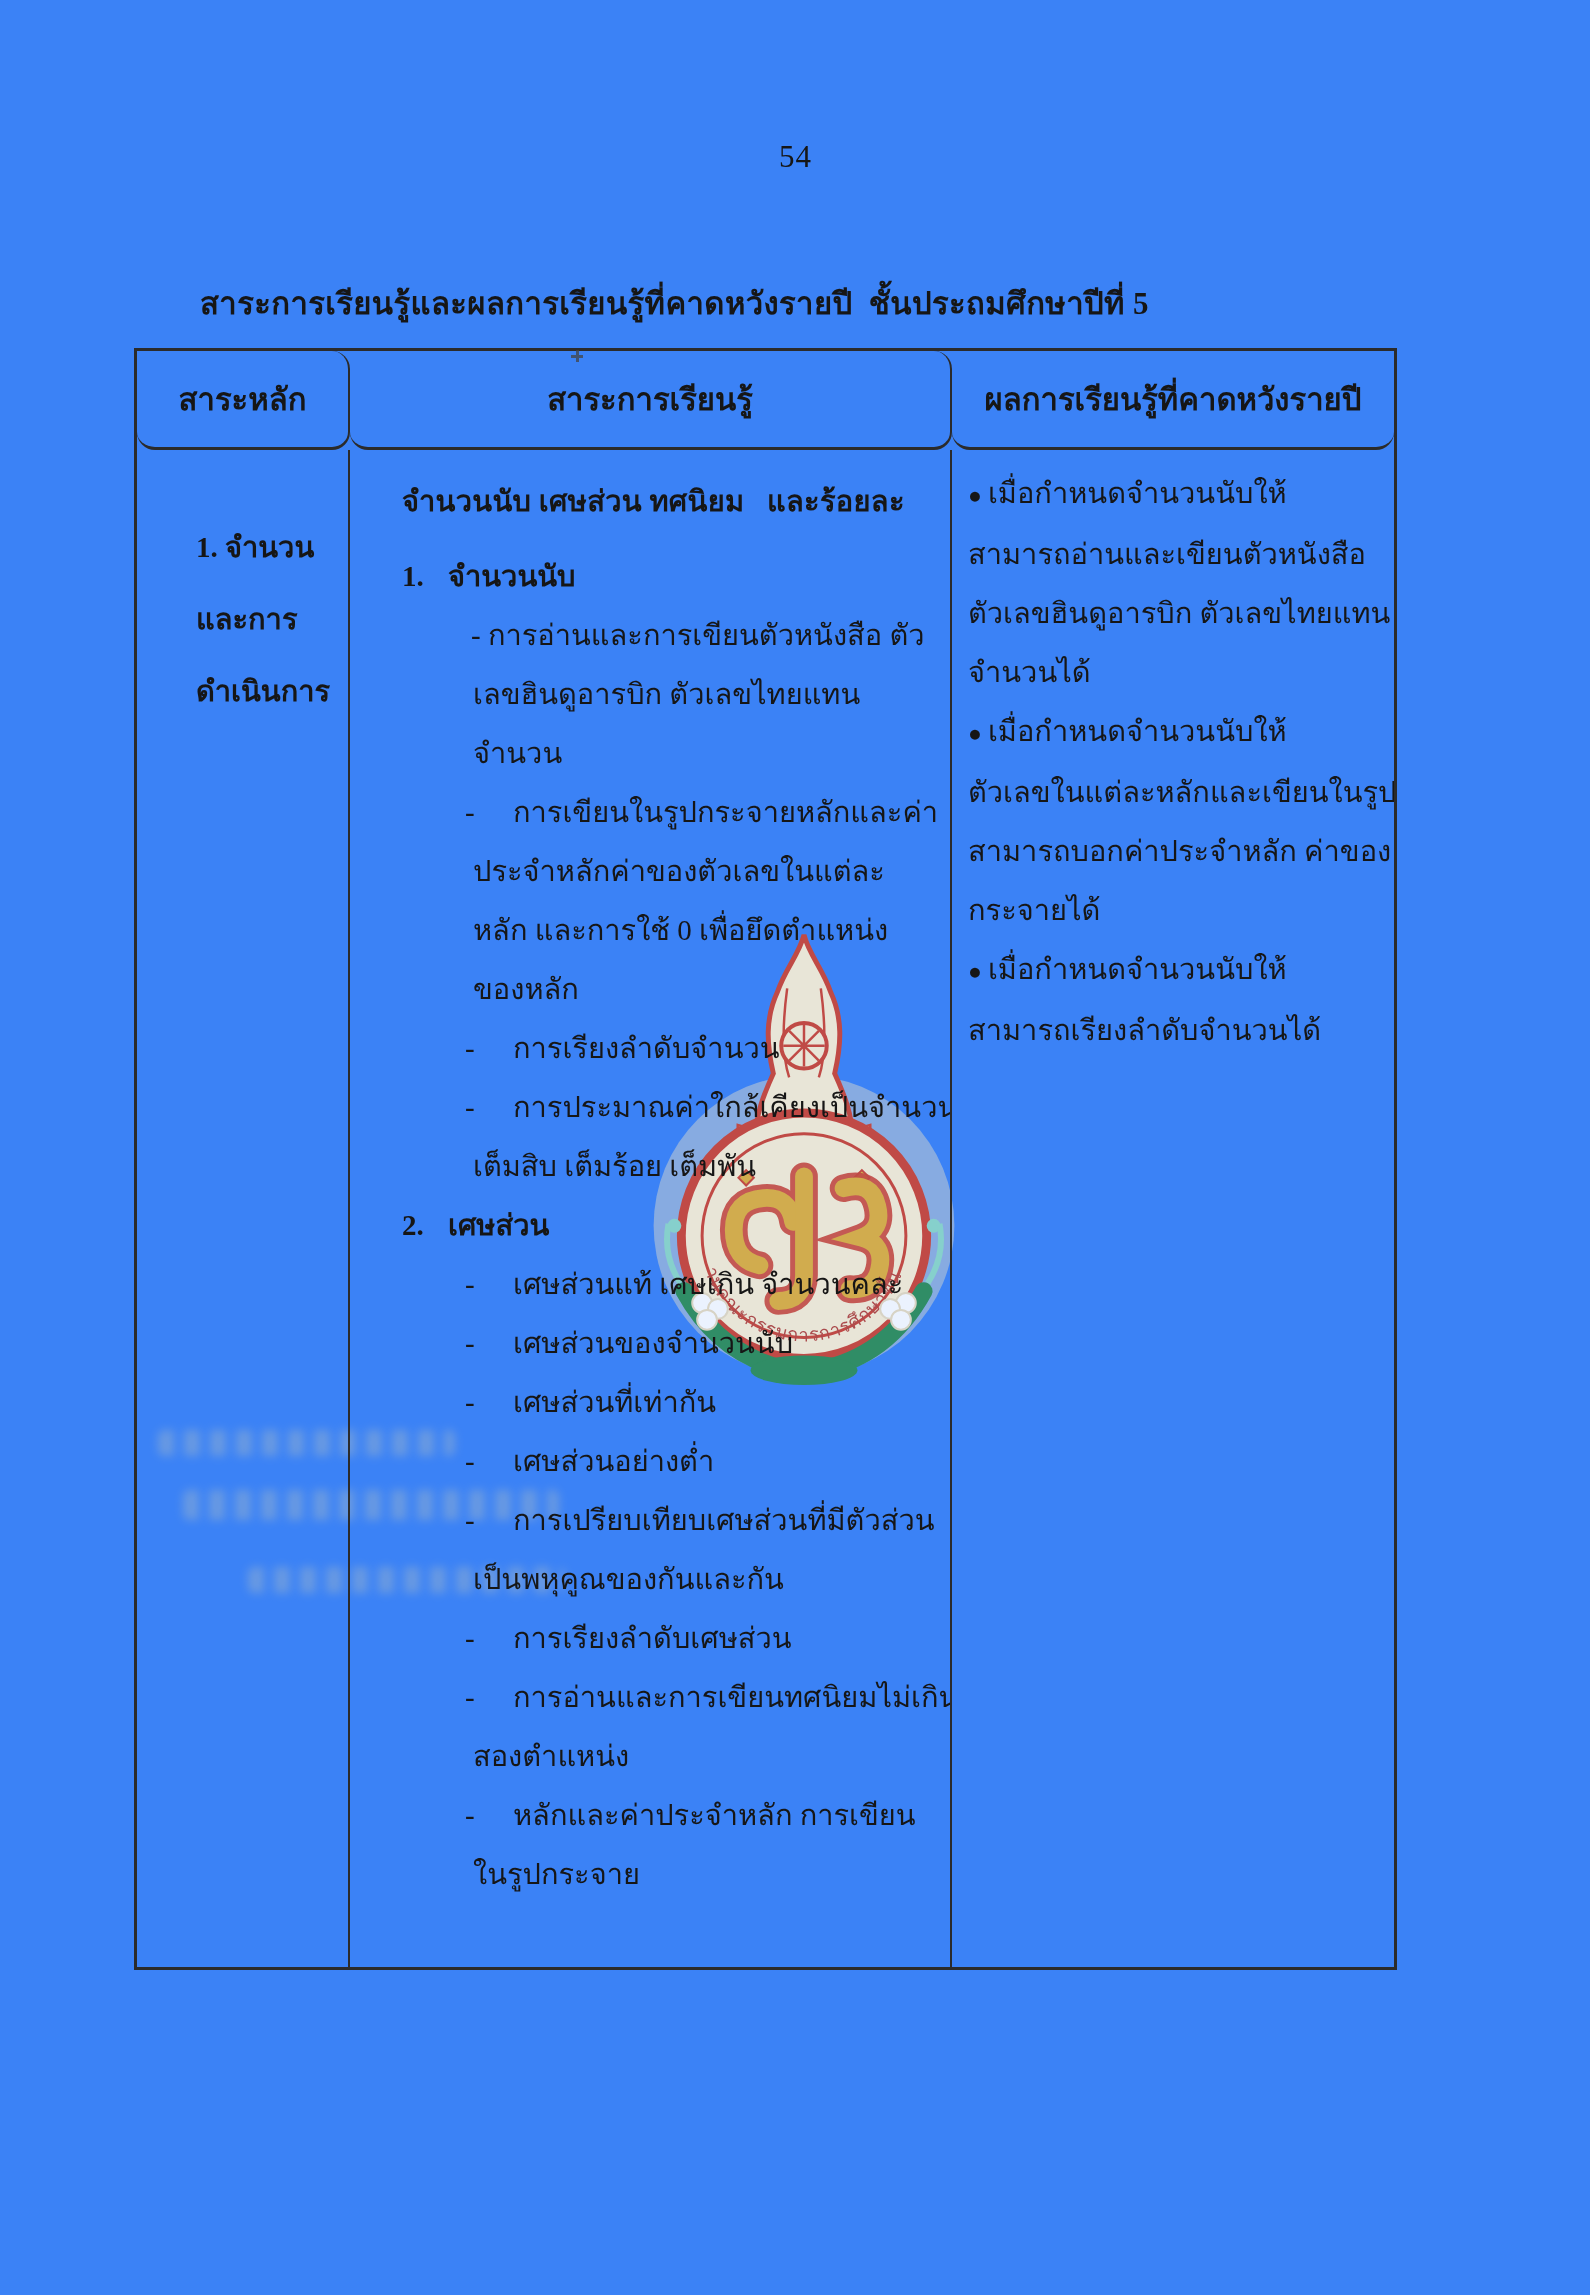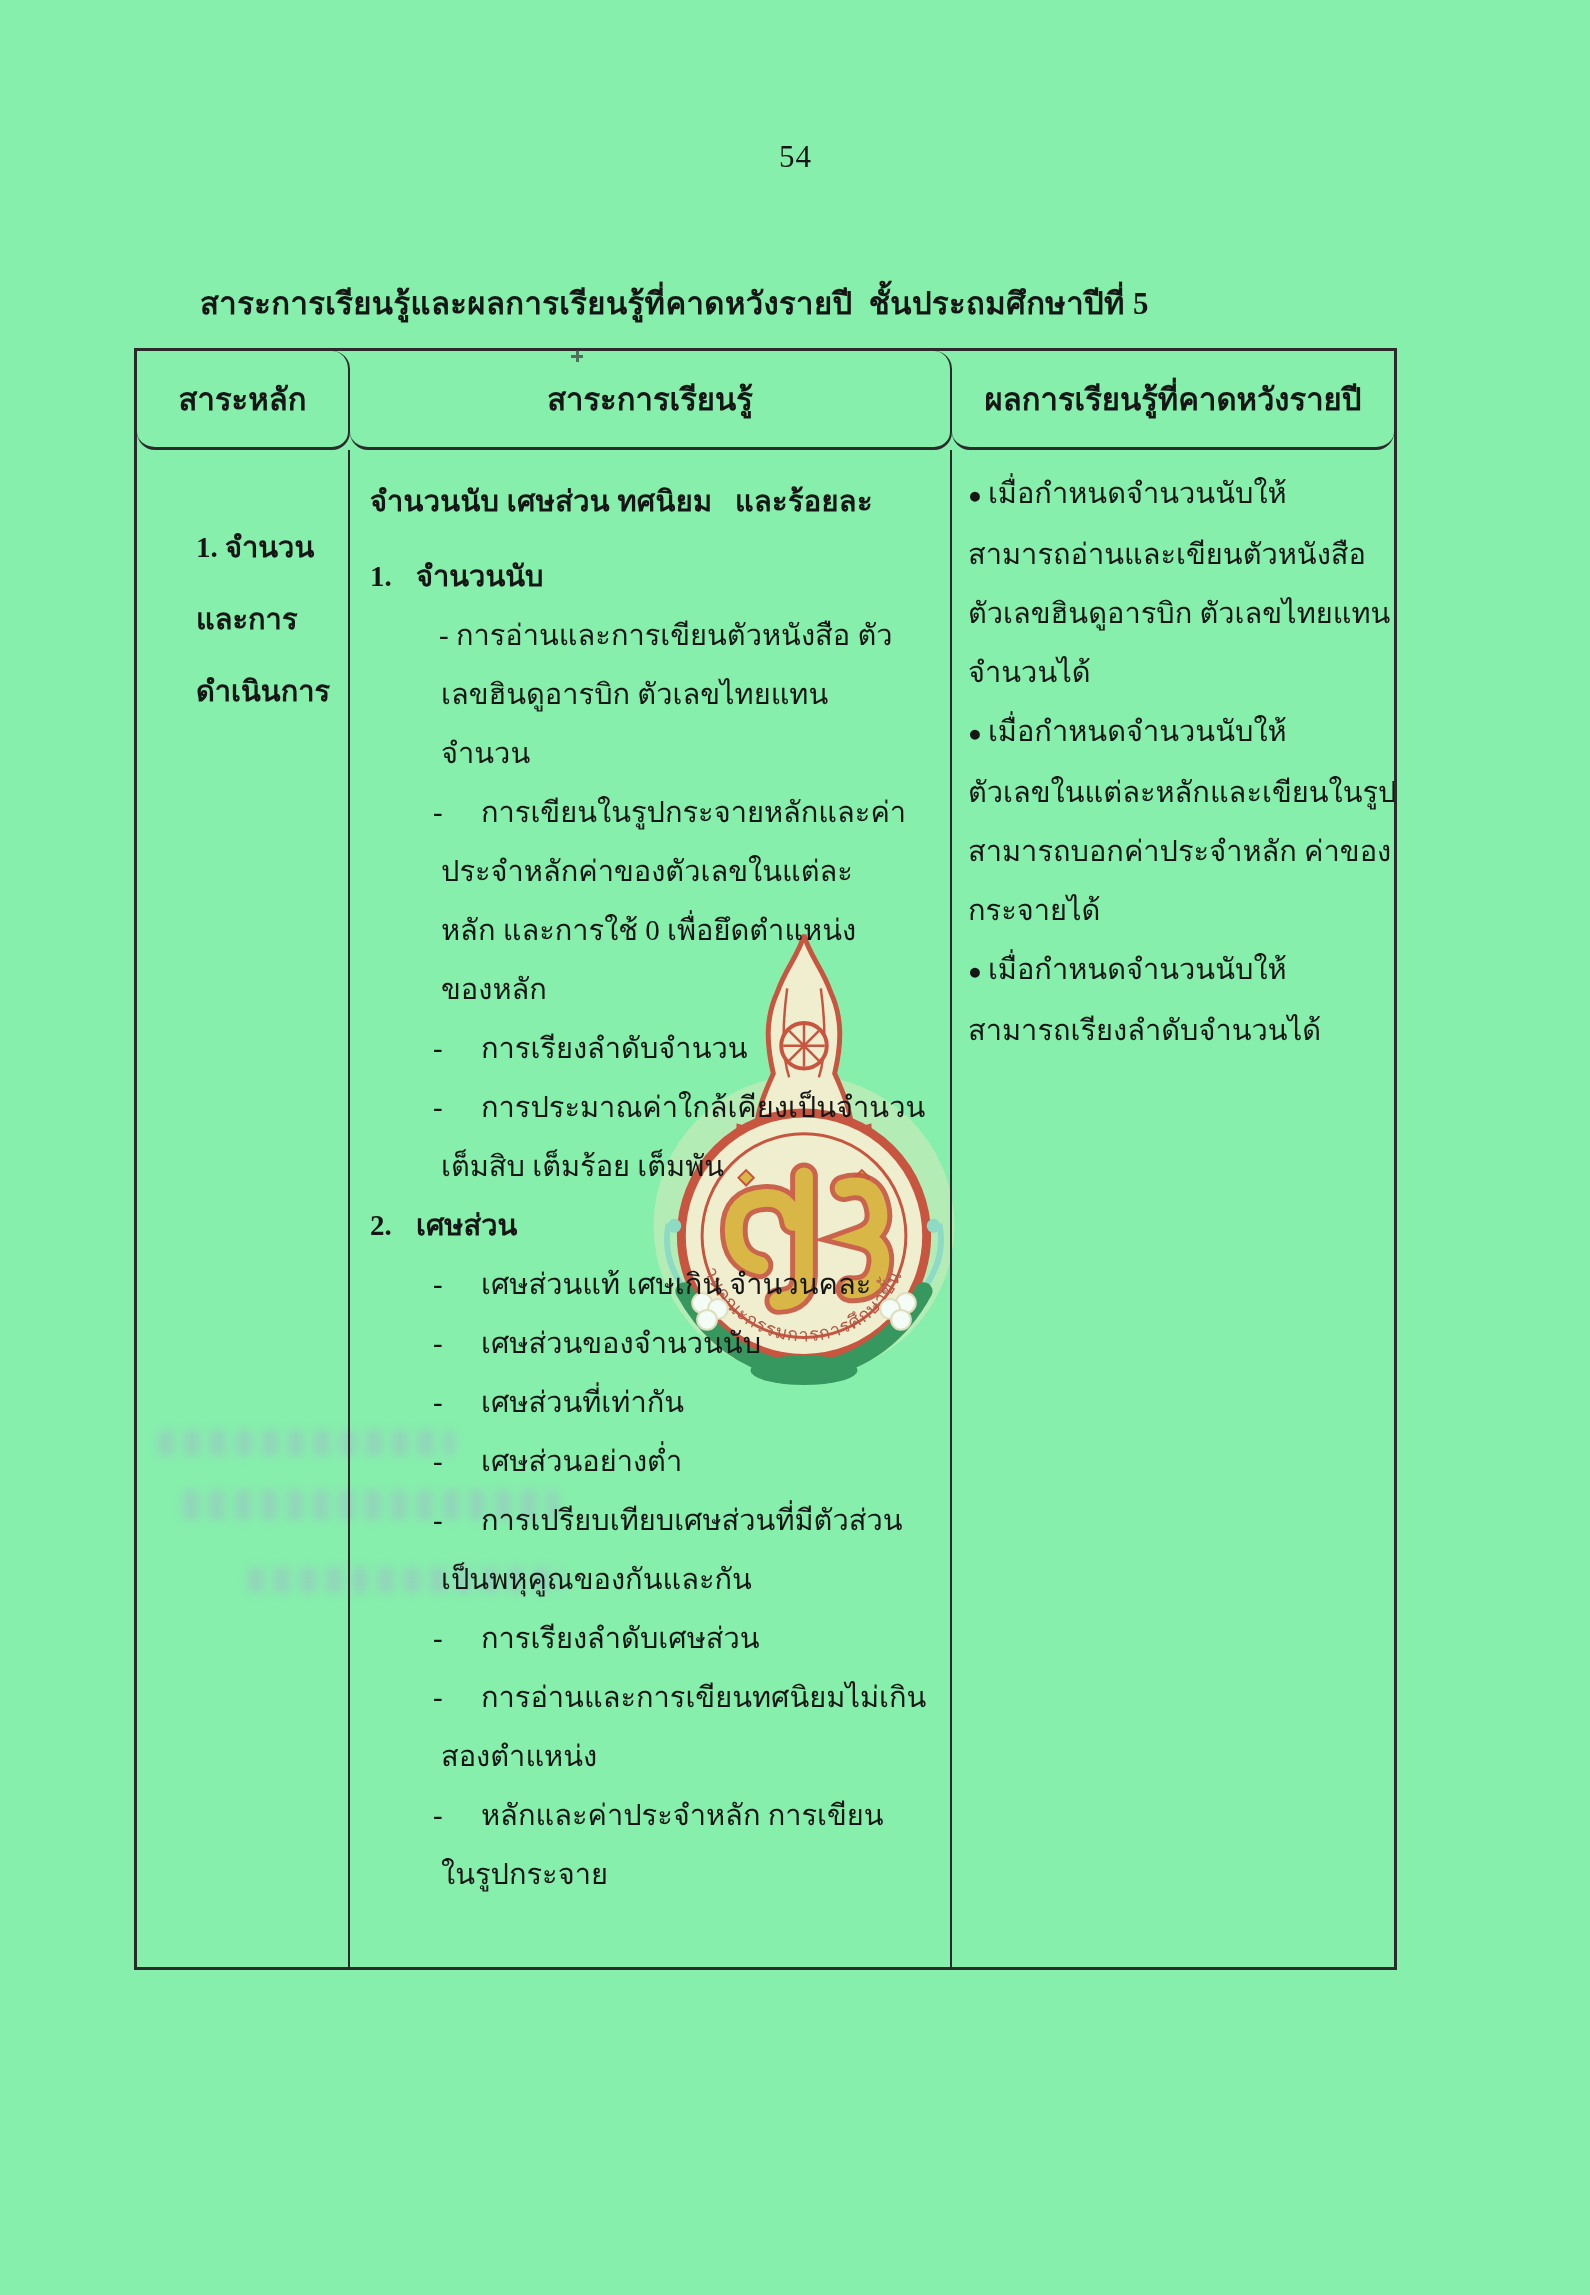--- a/index.html
+++ b/index.html
@@ -1,41 +1,41 @@
 <!DOCTYPE html>
 <html style="--wm-red: #cf4534; --wm-gold: #e2b13c; --wm-cream: #fbf0d4; --wm-green: #2f8f57; --wm-teal: #8fd9c8;"><head>
 <meta charset="utf-8">
 <style>
   :root{
     --wm-red:#cf4534; --wm-gold:#e2b13c; --wm-cream:#fbf0d4;
     --wm-green:#2f8f57; --wm-teal:#8fd9c8; --ink:#161616;
   }
   html,body{margin:0;padding:0;background:#e9e9e9;}
   .page{
-    position:relative;width:1591px;height:2296px;background:#86efac;
+    position:relative;width:1591px;height:2296px;background:#3b82f6;
     font-family:"Liberation Serif","DejaVu Serif",serif;color:var(--ink);
     overflow:hidden;margin:0 auto;
   }
   .pageno{position:absolute;top:139px;left:0;width:1591px;text-align:center;
     font-size:31px;letter-spacing:1px;}
   .doc-title{position:absolute;top:278px;left:200px;font-size:31px;font-weight:700;
     white-space:pre;letter-spacing:0.4px;}
   
   .tbl{position:absolute;left:134px;top:348px;width:1263px;height:1622px;
     border:3px solid #2b2b2b;display:grid;grid-template-columns:213px 602px 1fr;
     grid-template-rows:99px 1fr;z-index:2;box-sizing:border-box;}
   .hcell{border-bottom:3px solid #2b2b2b;border-right:2px solid #2b2b2b;
     display:flex;align-items:center;justify-content:center;
     font-weight:700;font-size:31px;white-space:pre;border-radius:18px;}
   .hcell.last{border-right:none;}
   .bcell{border-right:2px solid #2b2b2b;overflow:hidden;box-sizing:border-box;}
   .bcell.last{border-right:none;}
   .c1{padding:61px 8px 0 59px;font-weight:700;font-size:29px;}
   .l1{line-height:72px;white-space:pre;}
-  .c2{padding:22px 6px 0 20px;font-size:29px;}
+  .c2{padding:22px 6px 0 52px;font-size:29px;}
   .l2{line-height:59px;min-height:59px;white-space:pre;}
   .l2.heading{font-weight:700;margin-bottom:16px;letter-spacing:0.3px;}
   .l2.number{font-weight:700;}
   .l2 .num{display:inline-block;width:46px;}
   .l2.b0{margin-left:69px;}
   .l2.bullet{margin-left:63px;}
   .l2 .dash{display:inline-block;width:48px;}
   .l2.cont{margin-left:71px;}
   .c3{padding:14px 4px 0 16px;font-size:29px;}
   .l3{line-height:59px;min-height:59px;white-space:pre;}

